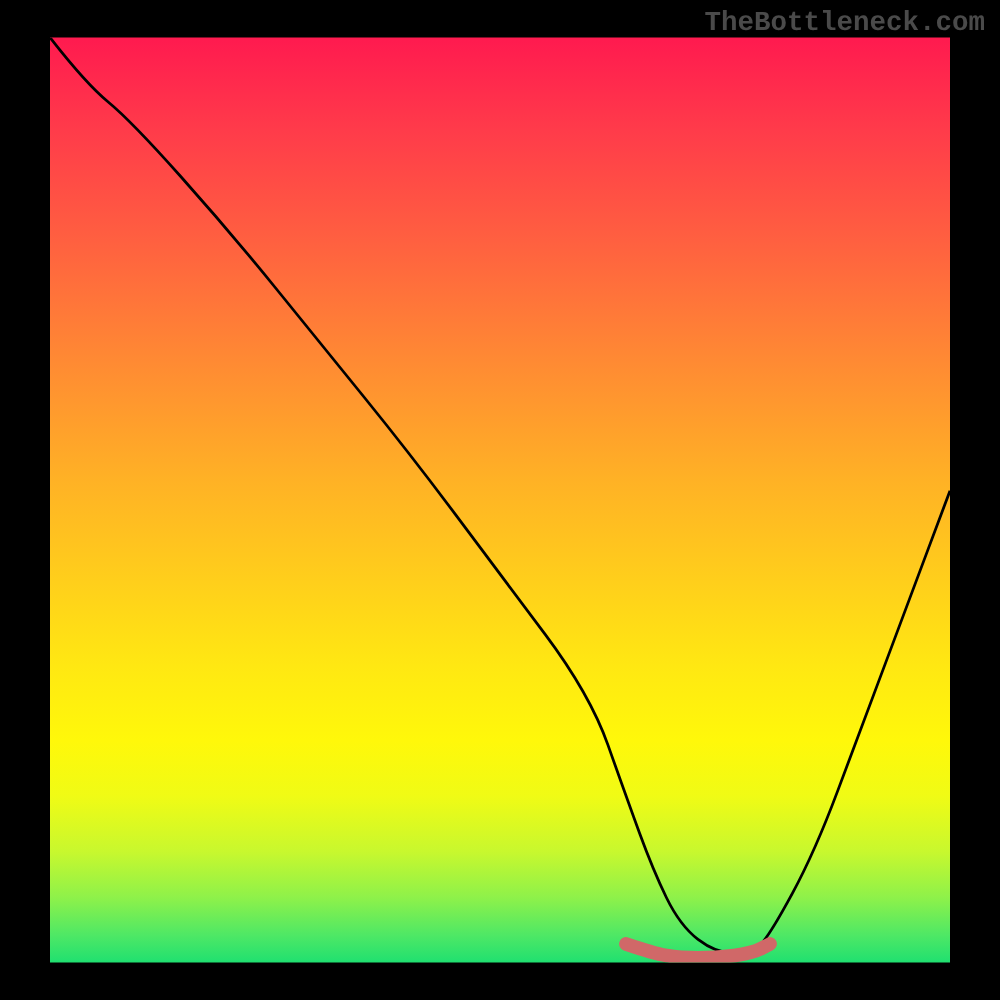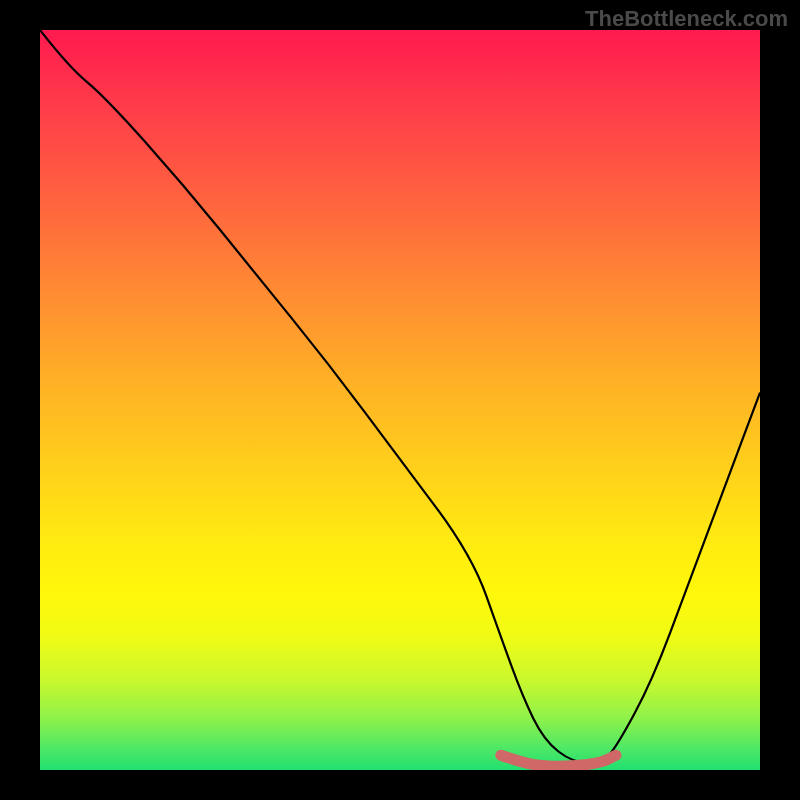--- a/index.html
+++ b/index.html
@@ -9,20 +9,21 @@
     width: 800px;
     height: 800px;
     overflow: hidden;
     font-family: Arial, Helvetica, sans-serif;
   }
   .container {
     position: relative;
     width: 800px;
     height: 800px;
     background: #000;
+    font-family: Liberation Mono, monospace;
   }
   .watermark {
     position: absolute;
     top: 6px;
     right: 12px;
     color: #4a4a4a;
     font-size: 22px;
     font-weight: bold;
     z-index: 10;
   }

